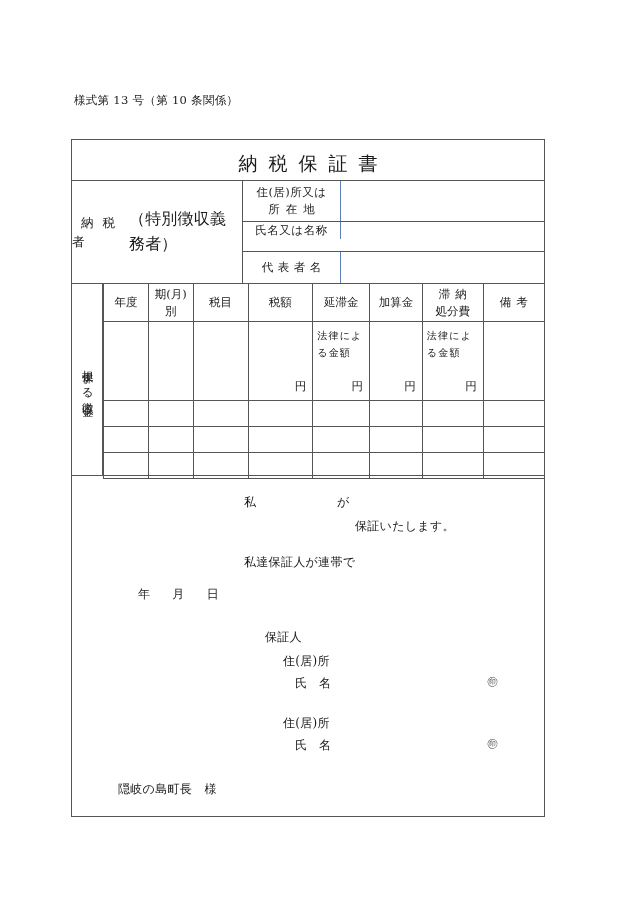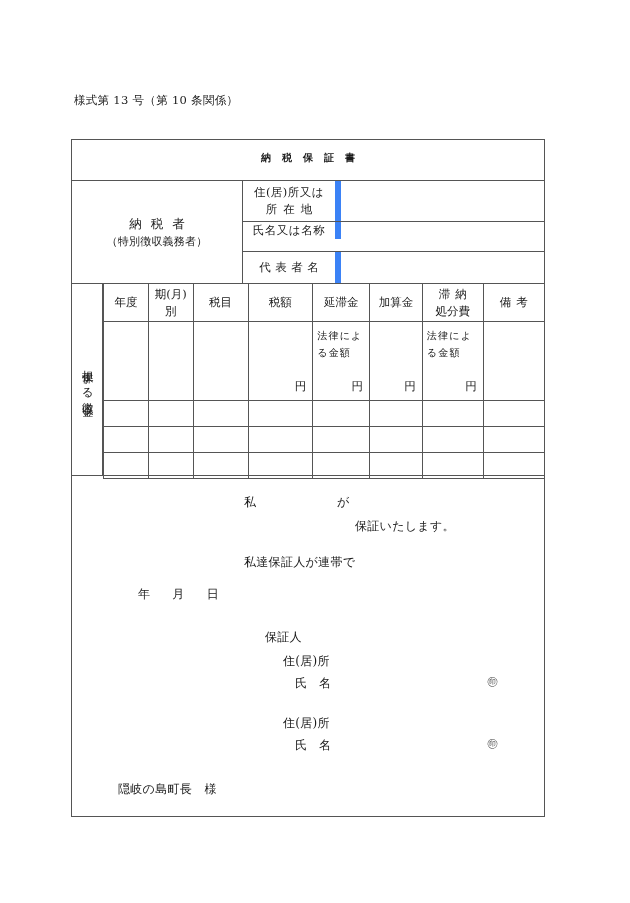--- a/index.html
+++ b/index.html
@@ -49,69 +49,68 @@
     position: relative;
     height: 41px;
     border-bottom: 1px solid #555;
     box-sizing: border-box;
   }
   .doc-title {
     position: absolute;
     left: 0; right: 0;
     top: 11px;
     text-align: center;
-    font-size: 10px;
+    font-size: 19px;
     letter-spacing: 11px;
     text-indent: 11px;
-    font-weight: bold;
   }
 
   
   .taxpayer {
     position: relative;
     height: 103px;
     border-bottom: 1px solid #555;
     box-sizing: border-box;
     display: flex;
   }
   .tp-left {
     width: 171px;
     box-sizing: border-box;
     border-right: 1px solid #555;
     display: flex;
-    flex-direction: column;
+    flex-direction: row;
     align-items: center;
     justify-content: center;
     line-height: 1.55;
   }
   .tp-left .l1 {
     font-size: 12.5px;
     letter-spacing: 9px;
     text-indent: 9px;
   }
   .tp-left .l2 {
-    font-size: 11px;
+    font-size: 16px;
     letter-spacing: 0.2px;
   }
   .tp-right {
     flex: 1;
     display: flex;
     flex-direction: column;
   }
   .tp-row {
     display: flex;
     box-sizing: border-box;
   }
   .tp-row.r1 { height: 41px; border-bottom: 1px solid #555; }
   .tp-row.r2 { height: 31px; border-bottom: 1px solid #555; flex-direction: column; }
   .tp-row.r3 { height: 31px; }
   .tp-label {
     width: 98px;
     box-sizing: border-box;
-    border-right: 6px solid #3b82f6;
+    border-right: 1px solid #3b82f6;
     font-size: 11.5px;
     display: flex;
     flex-direction: column;
     align-items: center;
     justify-content: center;
     line-height: 1.5;
   }
   .tp-label .sp1 { letter-spacing: 0.5px; }
   .tp-label .sp2 { letter-spacing: 6px; text-indent: 6px; }
   .tp-label .sp3 { letter-spacing: 4.5px; text-indent: 4.5px; }

